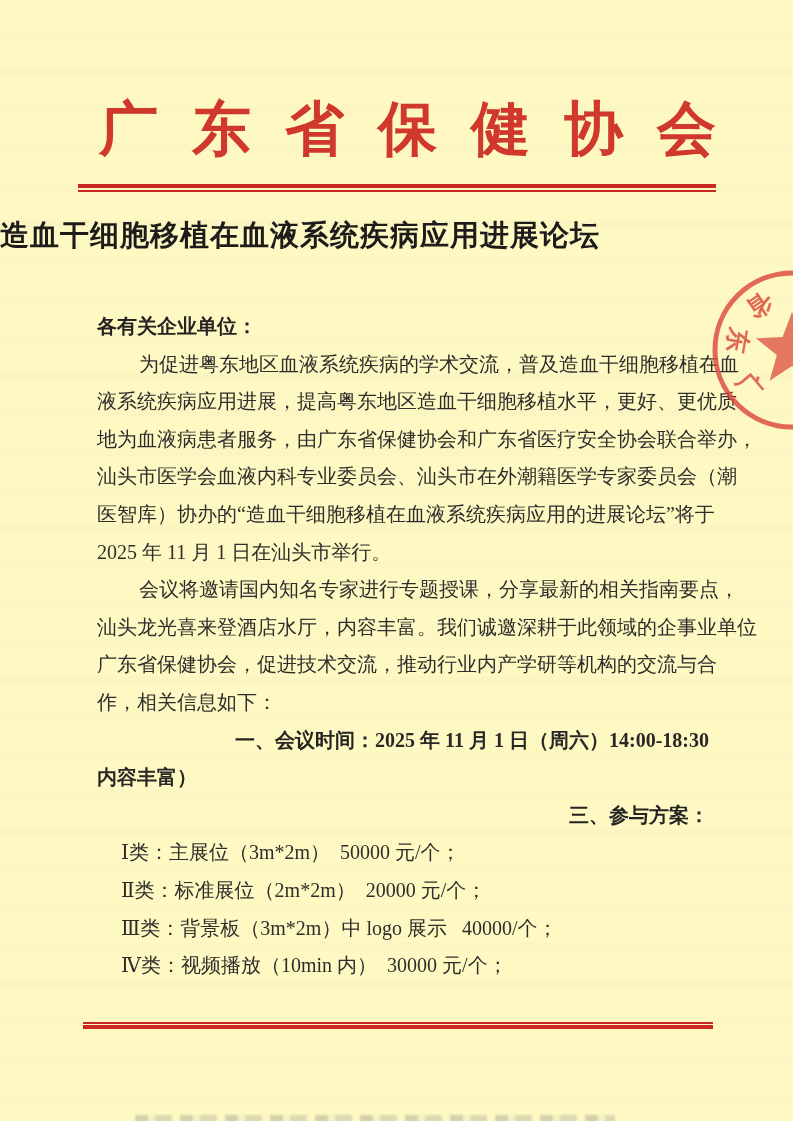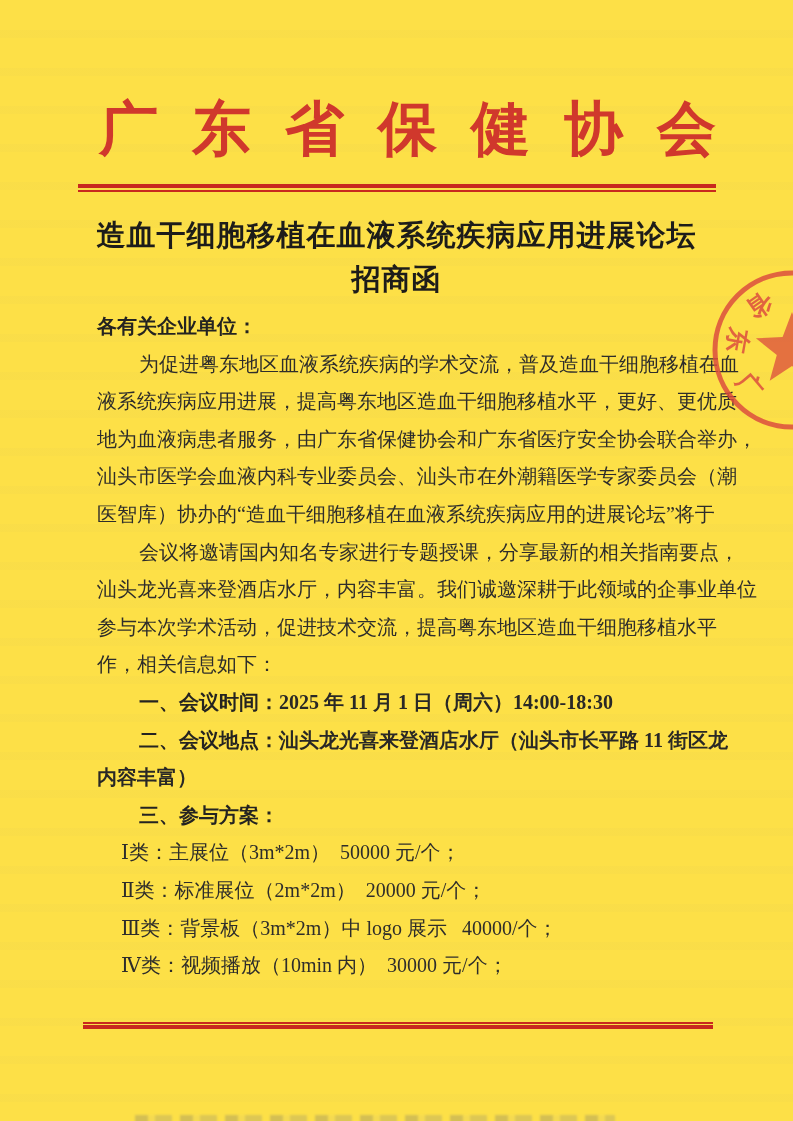--- a/index.html
+++ b/index.html
@@ -1,20 +1,20 @@
 <!DOCTYPE html>
 <html><head>
 <meta charset="utf-8">
 <style>
   html,body{margin:0;padding:0;background:#e9e9e9;}
   .page{
     position:relative;
     width:793px;height:1121px;
     margin:0 auto;
-    background:#fde047;
+    background:#fef9c3;
     overflow:hidden;
     font-family:"Liberation Serif","DejaVu Serif",serif;
   }
   
   .page::before{
     content:"";position:absolute;inset:0;pointer-events:none;
     background:repeating-linear-gradient(180deg,
       rgba(0,0,0,0) 0 30px, rgba(120,120,130,0.022) 30px 38px);
   }
 
@@ -25,33 +25,33 @@
     color:#d0382c;letter-spacing:34px;white-space:pre;
     font-family:"Liberation Serif","DejaVu Serif",serif;
   }
   .rule-top{position:absolute;top:184px;left:78px;width:638px;}
   .rule-top .r1{height:4px;background:#c8281e;}
   .rule-top .r2{height:2px;background:#c8281e;margin-top:2px;}
 
   
   .doc-title{
     position:absolute;top:213px;left:0;right:0;
-    text-align:center;font-weight:bold;font-size:29px;line-height:44px;
+    font-weight:bold;font-size:29px;line-height:44px;
     color:#1d1c1a;
     font-family:"Liberation Sans","DejaVu Sans",sans-serif;
     letter-spacing:1px;
   }
 
   
   .body-block{position:absolute;top:308px;left:97px;width:612px;}
   .line{
     height:37.6px;line-height:37.6px;
     font-size:20px;color:#2e2d2b;white-space:pre;
   }
-  .indent{padding-left:42px;}
+  .indent{padding-left:42px;text-align:right;}
   .plan{padding-left:24px;}
   .salutation{
     font-weight:bold;color:#242321;
     font-family:"Liberation Sans","DejaVu Sans",sans-serif;
   }
   .item-label{
     font-weight:bold;color:#242321;
     font-family:Liberation Mono, monospace;
   }
   .item-value{font-weight:bold;color:#292826;}
@@ -79,39 +79,38 @@
 <div class="page">
 
   <div class="org-name">广东省保健协会</div>
   <div class="rule-top">
     <div class="r1"></div>
     <div class="r2"></div>
   </div>
 
   <div class="doc-title">
     <div>造血干细胞移植在血液系统疾病应用进展论坛</div>
-    <div>招商函</div>
   </div>
 
   <div class="body-block">
     <div class="line salutation">各有关企业单位：</div>
 
     <div class="line indent">为促进粤东地区血液系统疾病的学术交流，普及造血干细胞移植在血</div>
     <div class="line">液系统疾病应用进展，提高粤东地区造血干细胞移植水平，更好、更优质</div>
     <div class="line">地为血液病患者服务，由广东省保健协会和广东省医疗安全协会联合举办，</div>
     <div class="line">汕头市医学会血液内科专业委员会、汕头市在外潮籍医学专家委员会（潮</div>
     <div class="line">医智库）协办的“造血干细胞移植在血液系统疾病应用的进展论坛”将于</div>
+    <div class="line">2025 年 11 月 1 日在汕头市举行。</div>
 
     <div class="line indent">会议将邀请国内知名专家进行专题授课，分享最新的相关指南要点，</div>
     <div class="line">汕头龙光喜来登酒店水厅，内容丰富。我们诚邀深耕于此领域的企事业单位</div>
-    <div class="line">参与本次学术活动，促进技术交流，提高粤东地区造血干细胞移植水平</div>
+    <div class="line">广东省保健协会，促进技术交流，推动行业内产学研等机构的交流与合</div>
     <div class="line">作，相关信息如下：</div>
 
     <div class="line indent"><span class="item-label">一、会议时间：</span><span class="item-value">2025 年 11 月 1 日（周六）14:00-18:30</span></div>
-    <div class="line indent"><span class="item-label">二、会议地点：</span><span class="item-value">汕头龙光喜来登酒店水厅（汕头市长平路 11 街区龙</span></div>
     <div class="line"><span class="item-value">内容丰富）</span></div>
     <div class="line indent"><span class="item-label">三、参与方案：</span></div>
 
     <div class="line plan">Ⅰ类：主展位（3m*2m）  50000 元/个；</div>
     <div class="line plan">Ⅱ类：标准展位（2m*2m）  20000 元/个；</div>
     <div class="line plan">Ⅲ类：背景板（3m*2m）中 logo 展示   40000/个；</div>
     <div class="line plan">Ⅳ类：视频播放（10min 内）  30000 元/个；</div>
   </div>
 
   <svg class="seal" width="94" height="196" viewBox="0 0 94 196">

